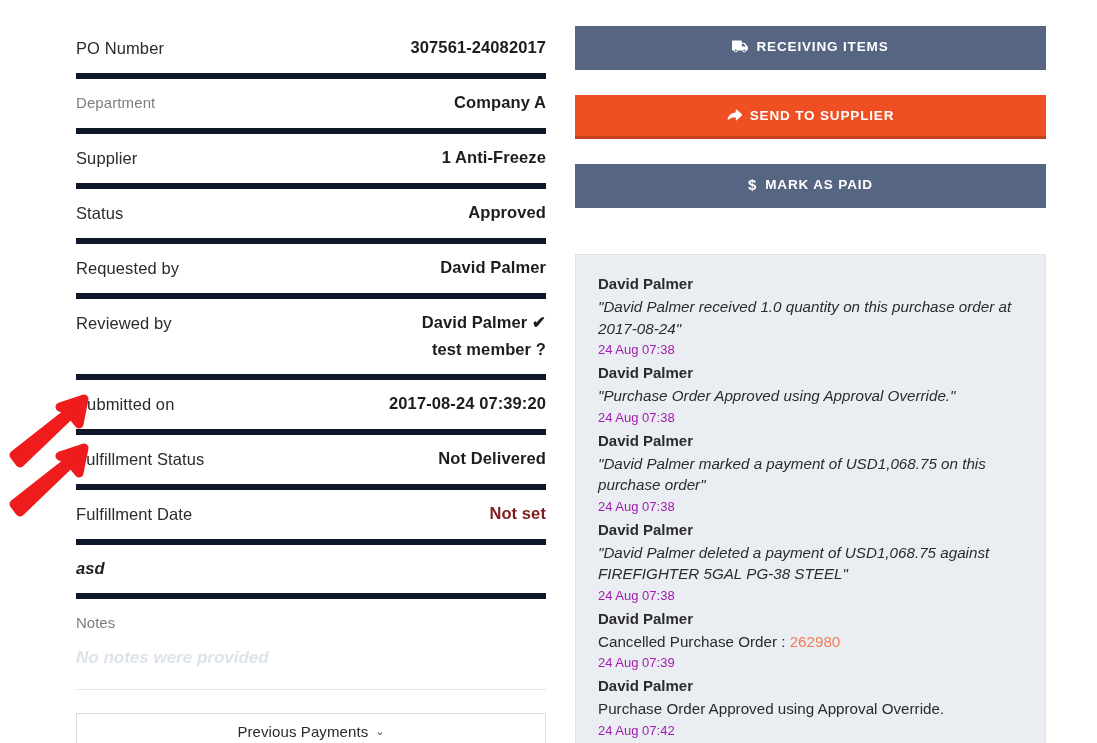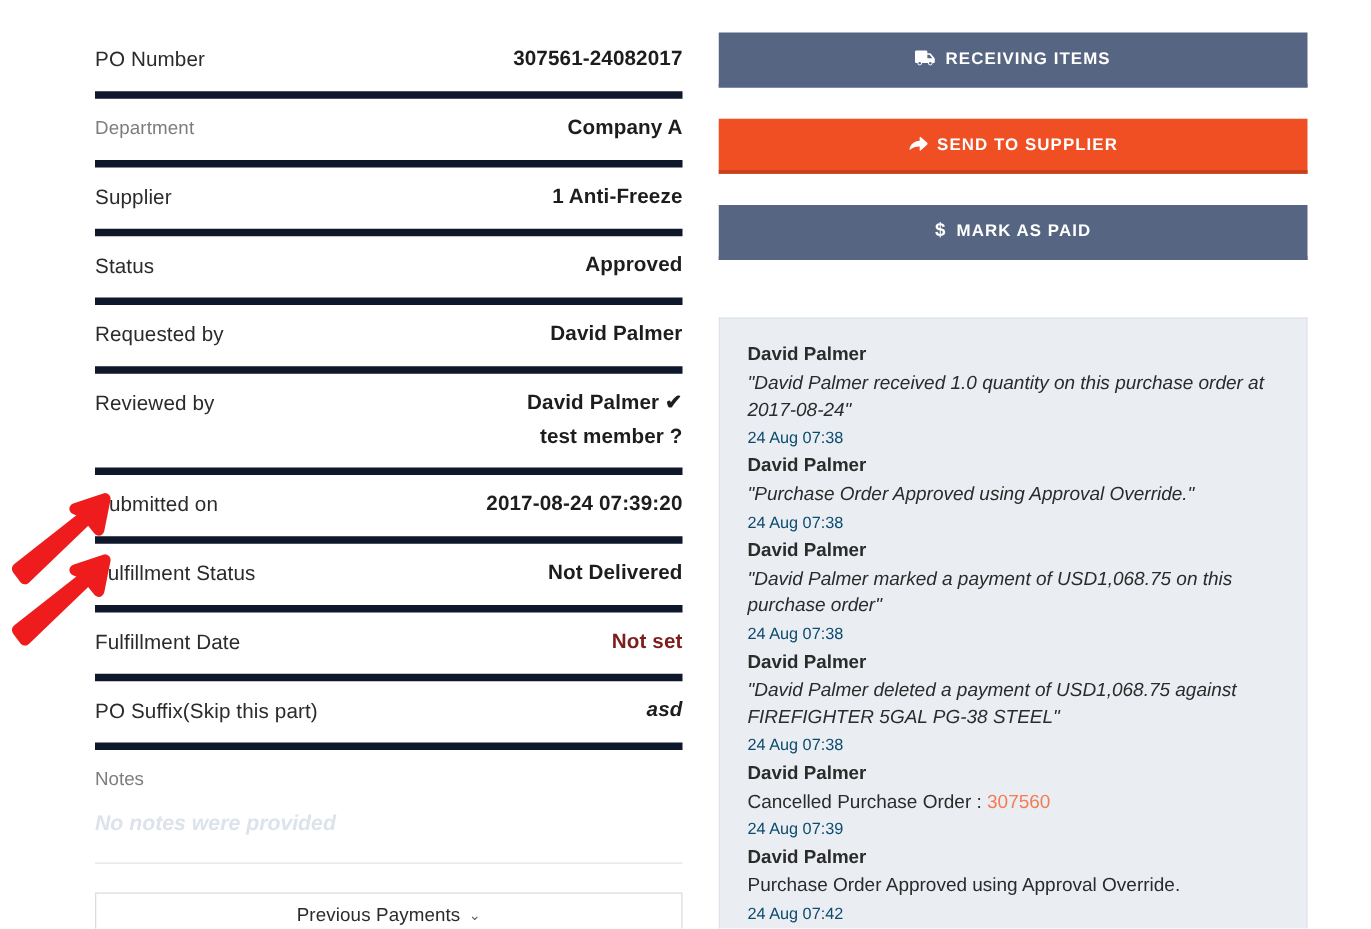--- a/index.html
+++ b/index.html
@@ -150,21 +150,21 @@
     font-size: 15.2px;
     color: #2b2b2b;
     line-height: 21.5px;
     font-style: italic;
     margin-bottom: 1px;
   }
   .ev-text.plain { font-style: normal; }
   .ev-link { color: #f47b55; }
   .ev-time {
     font-size: 13px;
-    color: #0c4a6e;
+    color: #a21caf;
     line-height: 20px;
     margin-bottom: 2px;
   }
 
   
   .arrows {
     position: absolute;
     left: 0; top: 0;
     width: 1097px; height: 743px;
     pointer-events: none;
@@ -206,21 +206,20 @@
       </div>
       <div class="d-row">
         <div class="d-label">Fulfillment Status</div>
         <div class="d-value"><span>Not Delivered</span></div>
       </div>
       <div class="d-row">
         <div class="d-label">Fulfillment Date</div>
         <div class="d-value faded"><span>Not set</span></div>
       </div>
       <div class="d-row">
-        <div class="d-label">PO Suffix(Skip this part)</div>
         <div class="d-value italic"><span>asd</span></div>
       </div>
       <div class="notes-block">
         <div class="notes-label">Notes</div>
         <div class="notes-empty">No notes were provided</div>
       </div>
       <div class="prev-pay-btn">
         <span>Previous Payments</span>
         <span class="chev">⌄</span>
       </div>
@@ -258,21 +257,21 @@
       <div class="ev-user">David Palmer</div>
       <div class="ev-text"><span>"Purchase Order Approved using Approval Override."</span></div>
       <div class="ev-time">24 Aug 07:38</div>
       <div class="ev-user">David Palmer</div>
       <div class="ev-text"><span>"David Palmer marked a payment of USD1,068.75 on this purchase order"</span></div>
       <div class="ev-time">24 Aug 07:38</div>
       <div class="ev-user">David Palmer</div>
       <div class="ev-text"><span>"David Palmer deleted a payment of USD1,068.75 against FIREFIGHTER 5GAL PG-38 STEEL"</span></div>
       <div class="ev-time">24 Aug 07:38</div>
       <div class="ev-user">David Palmer</div>
-      <div class="ev-text plain"><span>Cancelled Purchase Order : </span><span class="ev-link">307560</span></div>
+      <div class="ev-text plain"><span>Cancelled Purchase Order : </span><span class="ev-link">262980</span></div>
       <div class="ev-time">24 Aug 07:39</div>
       <div class="ev-user">David Palmer</div>
       <div class="ev-text plain"><span>Purchase Order Approved using Approval Override.</span></div>
       <div class="ev-time">24 Aug 07:42</div>
     </div>
 
   <svg class="arrows" viewBox="0 0 1097 743" width="1097" height="743">
     <g fill="#ee1c1c">
       <path d="M 14 455 L 70 412 L 58 408 L 83 400 L 78 425 L 70 414 L 19 462 Z"></path>
       <path d="M 14 455 L 70 411 L 60 407 L 84 399 L 79 424 L 71 414 L 20 463 Z" stroke="#ee1c1c" stroke-width="9" stroke-linejoin="round"></path>

